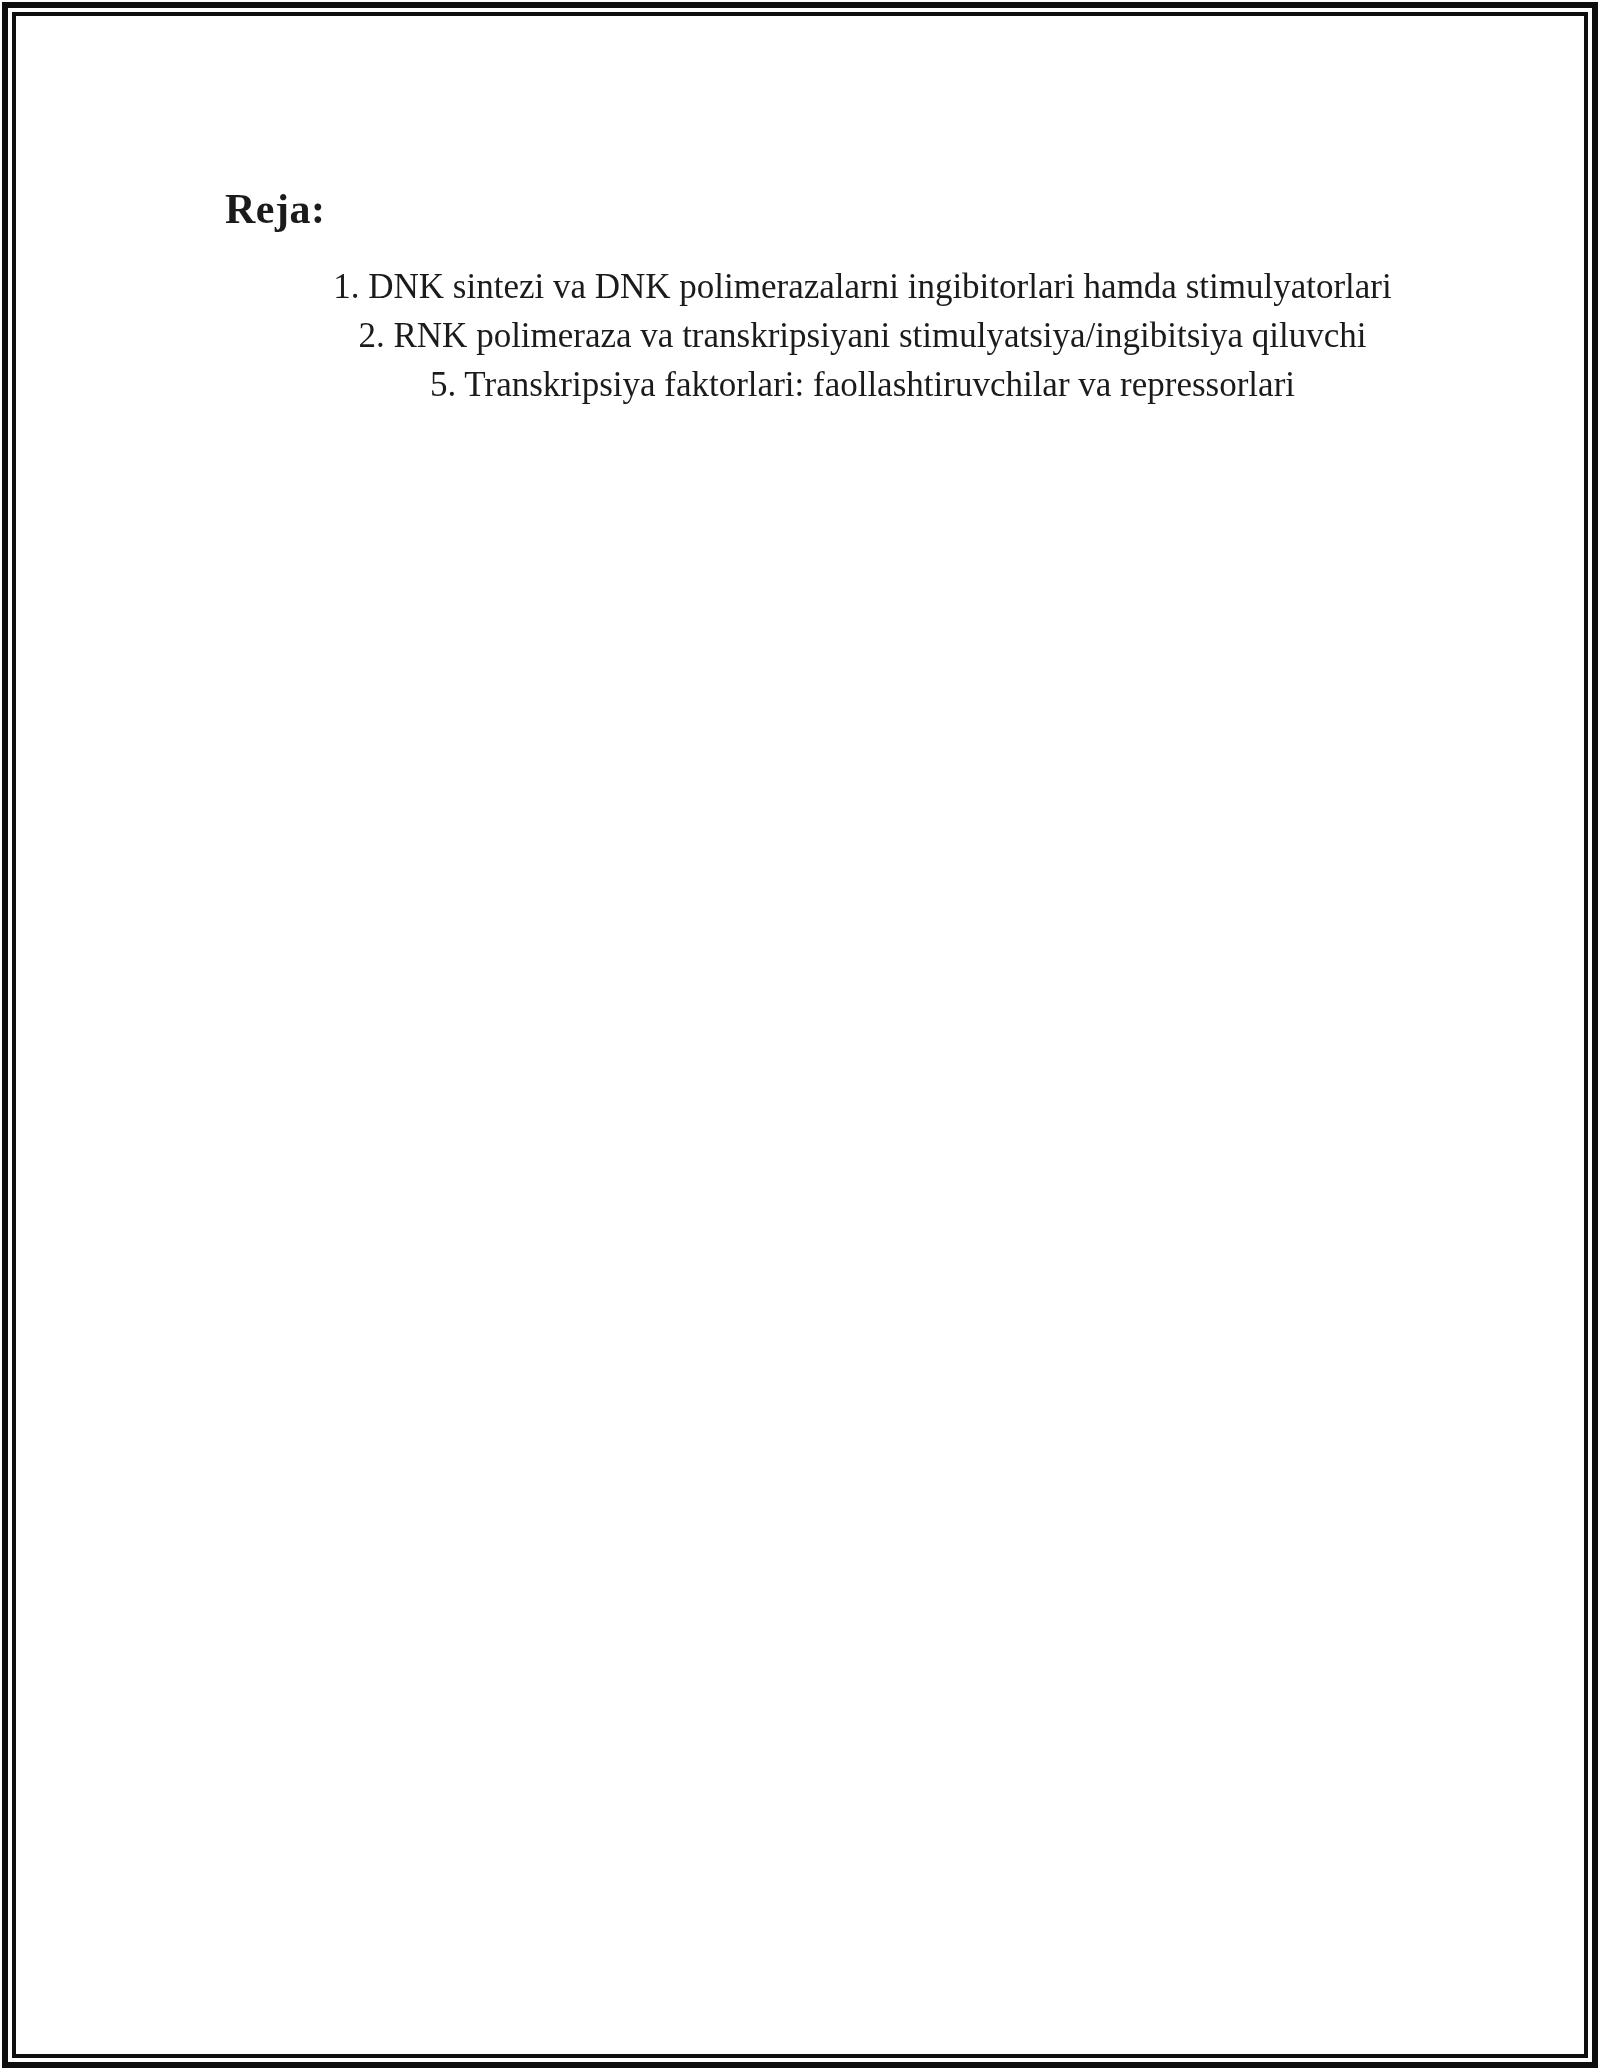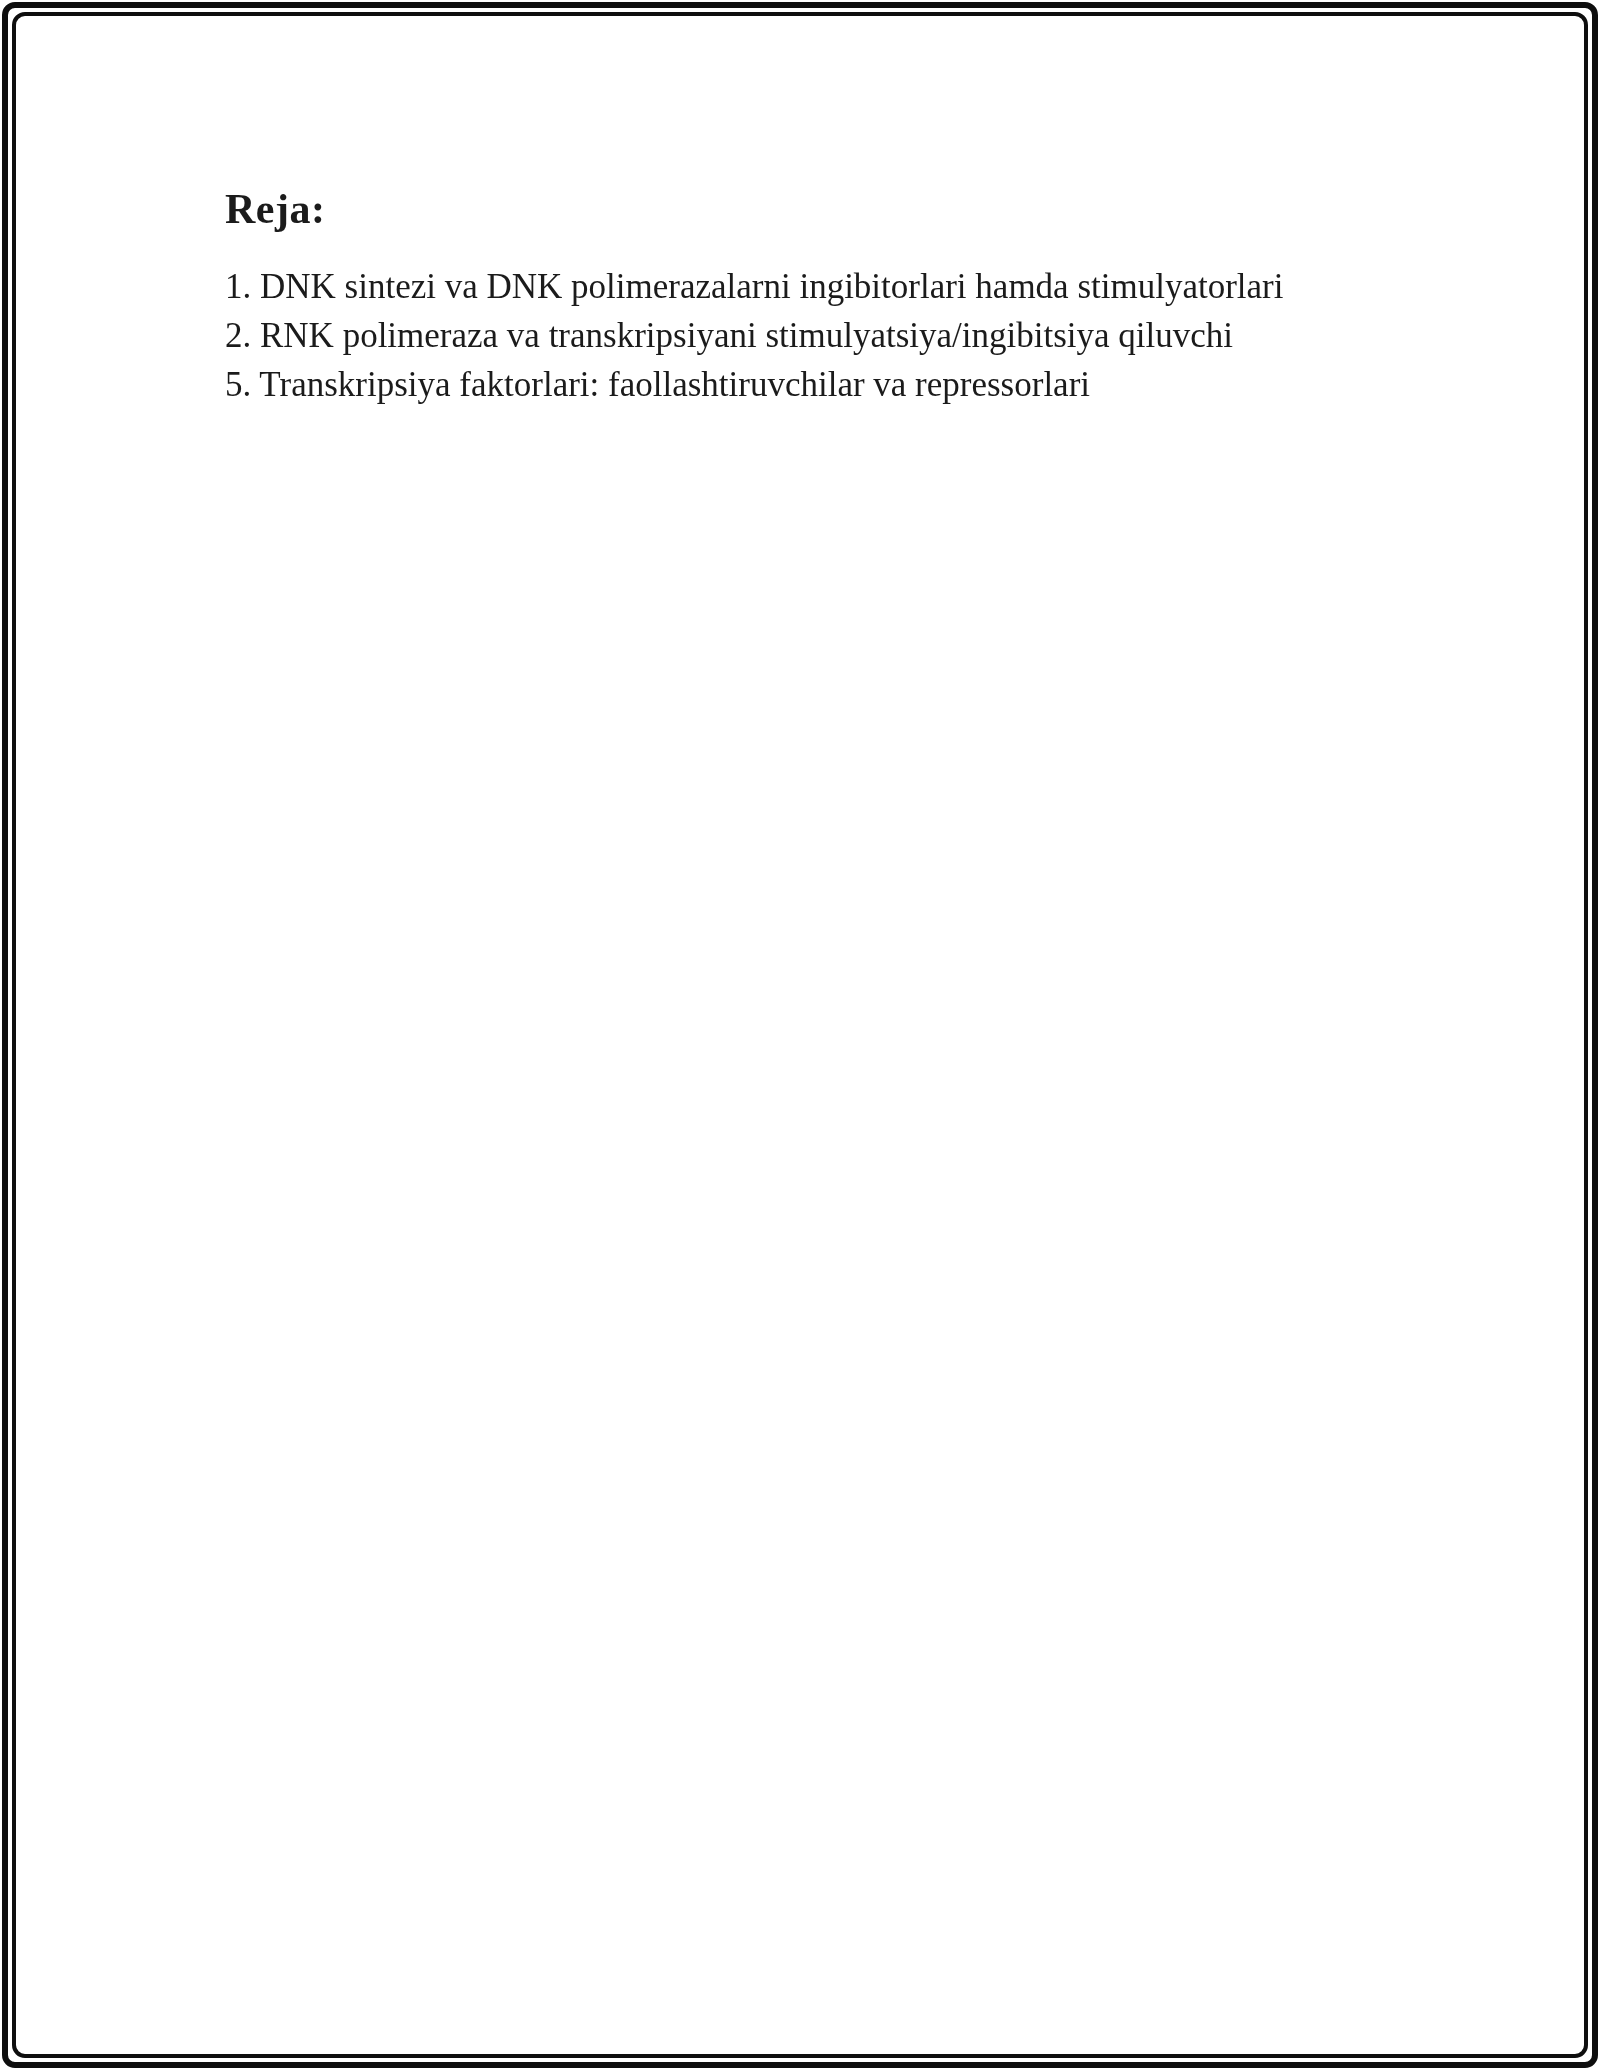--- a/index.html
+++ b/index.html
@@ -1,20 +1,20 @@
 <!DOCTYPE html>
 <html style="--text-color: #1b1b1b; --border-color: #0e0e0e; --page-bg: #ffffff;"><head>
 <meta charset="utf-8">
 <style>
   :root {
     --text-color: #1b1b1b;
     --border-color: #0e0e0e;
     --page-bg: #ffffff;
   }
-  * { margin: 0; padding: 0; box-sizing: border-box; border-radius: 13px; }
+  * { margin: 0; padding: 0; box-sizing: border-box; }
   html, body {
     width: 1600px;
     height: 2070px;
     background: var(--page-bg);
     font-family: "Liberation Serif", "DejaVu Serif", serif;
   }
   .page {
     position: relative;
     width: 1600px;
     height: 2070px;
@@ -44,20 +44,21 @@
     font-size: 42px;
     line-height: 44px;
     font-weight: bold;
     letter-spacing: 0.5px;
   }
   .plan-list {
     margin-top: 31px;
     font-size: 35px;
     line-height: 49px;
     font-weight: 400;
+    text-align: center;
   }
   .plan-line {
     white-space: nowrap;
   }
 </style>
 </head>
 <body>
 
 <div class="page">
   <div class="frame-outer"></div>

